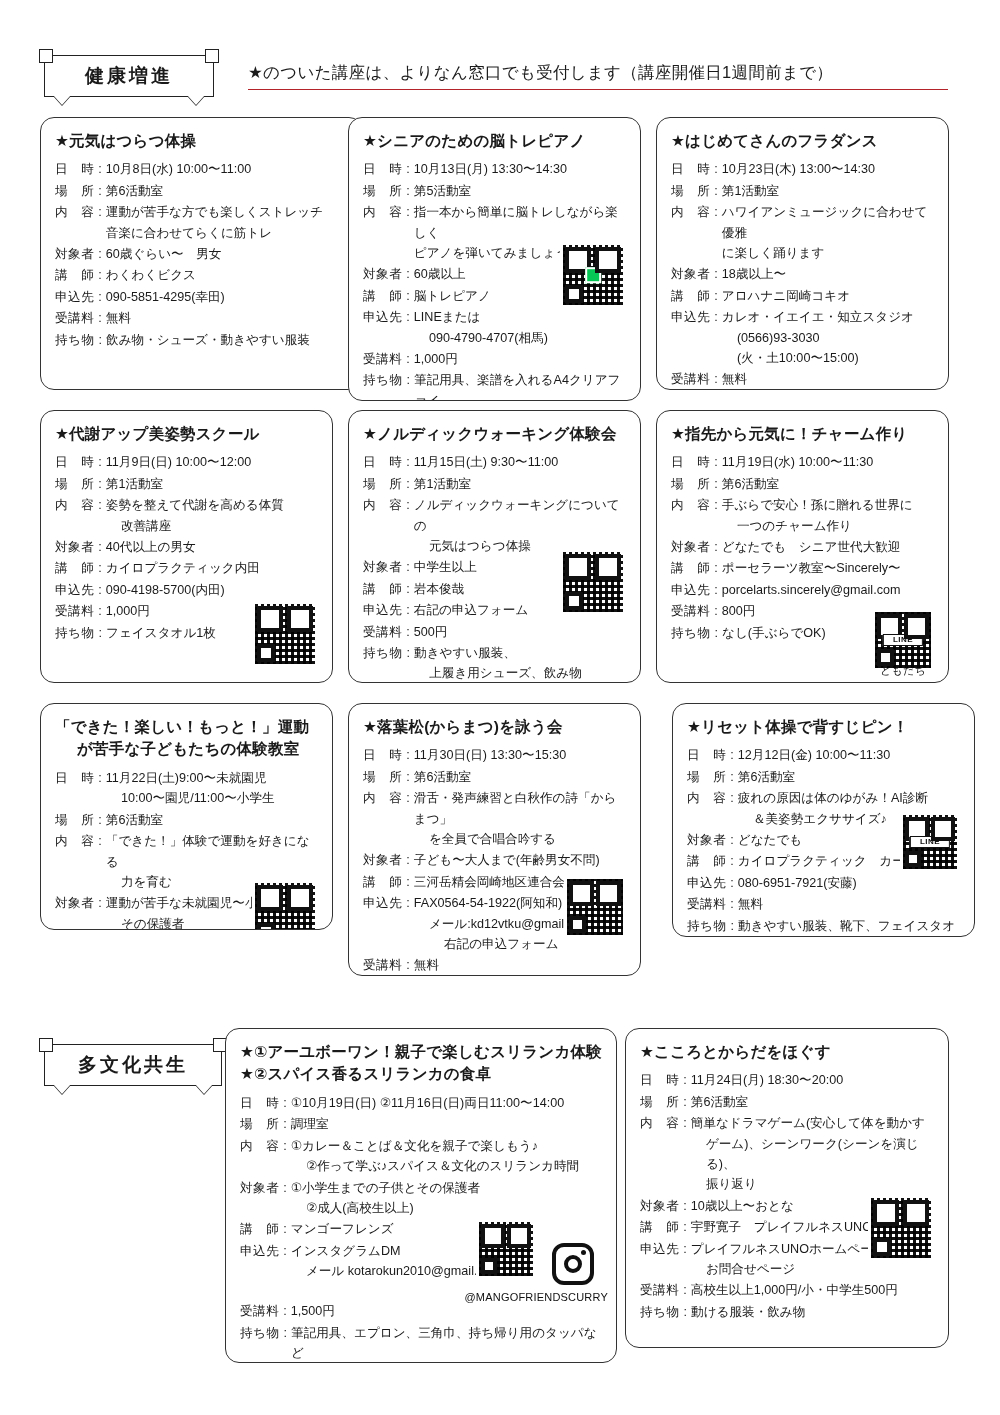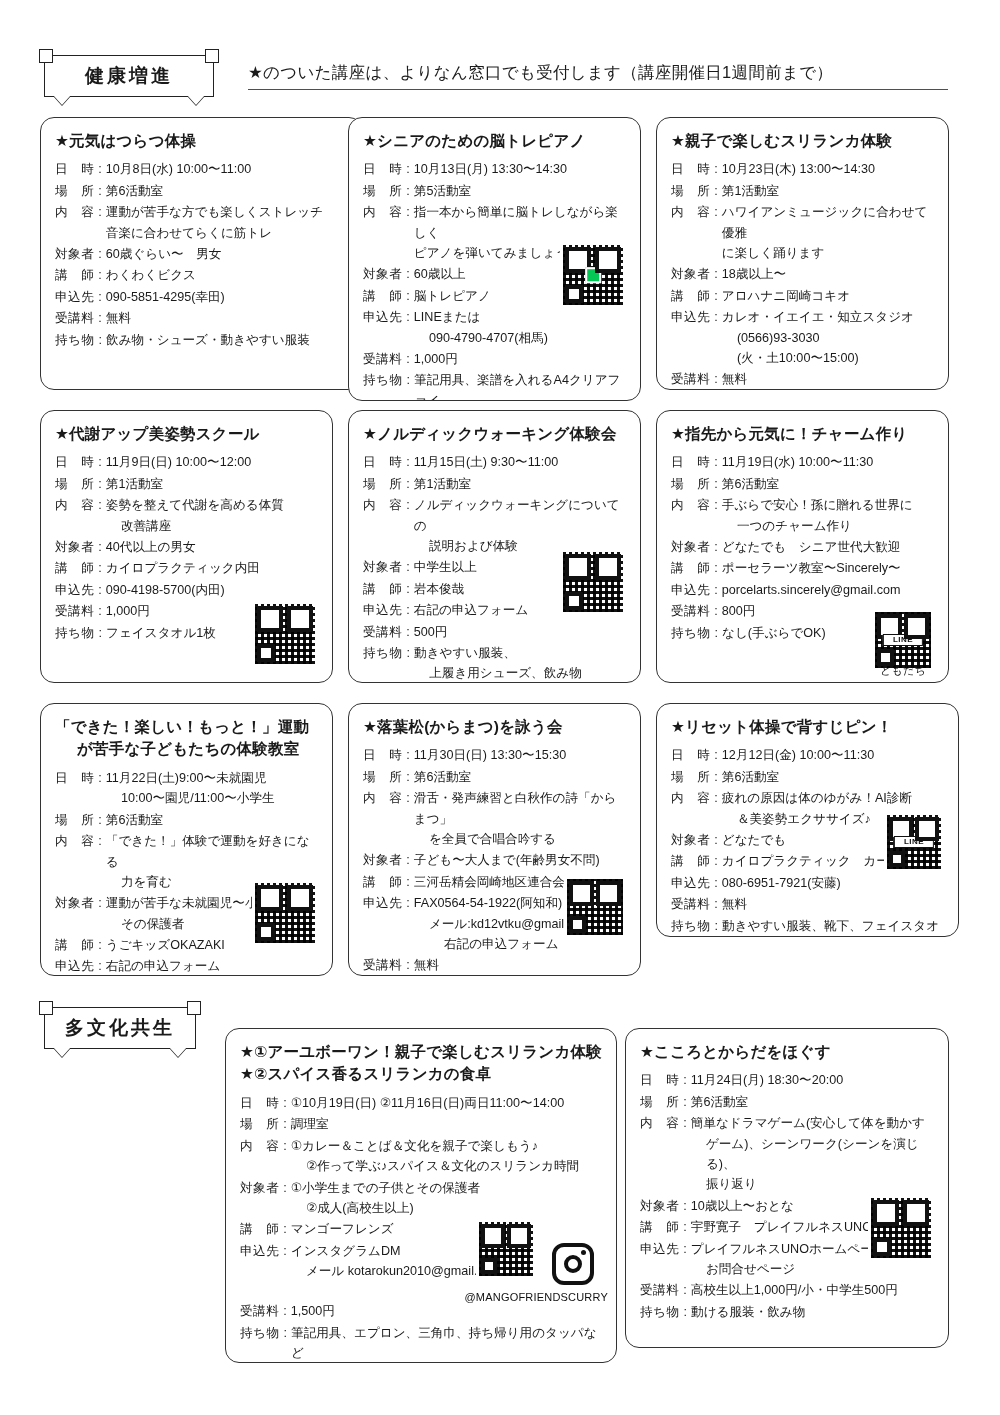--- a/index.html
+++ b/index.html
@@ -286,21 +286,21 @@
 
       </span>
     </div>
     <div class="qr" style="right:14px; top:124px; width:66px; height:66px;">
       <span class="qr-inner"></span>
         <span class="qr-green"></span>
     </div>
   </div>
 
   <div class="card" style="left:656px; top:117px; width:293px; height:273px;">
-    <div class="card-title">★親子で楽しむスリランカ体験</div>
+    <div class="card-title">★はじめてさんのフラダンス</div>
     <div class="row">
       <span class="lbl">日　時</span>
       <span style="padding:0 4px;">:</span>
       <span class="val">10月23日(木) 13:00〜14:30</span>
     </div>
     <div class="row">
       <span class="lbl">場　所</span>
       <span style="padding:0 4px;">:</span>
       <span class="val">第1活動室</span>
     </div>
@@ -401,21 +401,21 @@
     <div class="row">
       <span class="lbl">場　所</span>
       <span style="padding:0 4px;">:</span>
       <span class="val">第1活動室</span>
     </div>
     <div class="row">
       <span class="lbl">内　容</span>
       <span style="padding:0 4px;">:</span>
       <span class="val">
         <span class="ln">ノルディックウォーキングについての</span>
-        <span class="ln i1">説明および体験</span>
+        <span class="ln i1">元気はつらつ体操</span>
       </span>
     </div>
     <div class="row">
       <span class="lbl">対象者</span>
       <span style="padding:0 4px;">:</span>
       <span class="val">中学生以上</span>
     </div>
     <div class="row">
       <span class="lbl">講　師</span>
       <span style="padding:0 4px;">:</span>
@@ -493,21 +493,21 @@
       <span style="padding:0 4px;">:</span>
       <span class="val">なし(手ぶらでOK)</span>
     </div>
     <div class="qr" style="right:14px; top:198px; width:62px; height:62px;">
       <span class="qr-inner"></span>
         <span class="qr-line">LINE</span>
     </div>
     <div class="qr-caption" style="right:14px; bottom:4px; width:62px;">ともだち</div>
   </div>
 
-  <div class="card" style="left:40px; top:703px; width:293px; height:273px;">
+  <div class="card" style="left:40px; top:703px; width:293px; height:227px;">
     <div class="card-title">
       <span>「できた！楽しい！もっと！」運動</span>
       <span class="sub">が苦手な子どもたちの体験教室</span>
     </div>
     <div class="row">
       <span class="lbl">日　時</span>
       <span style="padding:0 4px;">:</span>
       <span class="val">
         <span class="ln">11月22日(土)9:00〜未就園児</span>
         <span class="ln i1">10:00〜園児/11:00〜小学生</span>
@@ -595,21 +595,21 @@
       <span class="lbl">受講料</span>
       <span style="padding:0 4px;">:</span>
       <span class="val">無料</span>
     </div>
 
     <div class="qr" style="right:14px; top:172px; width:62px; height:62px;">
       <span class="qr-inner"></span>
     </div>
   </div>
 
-  <div class="card" style="left:656px; top:703px; width:303px; height:234px;">
+  <div class="card" style="left:672px; top:703px; width:303px; height:234px;">
     <div class="card-title">★リセット体操で背すじピン！</div>
     <div class="row">
       <span class="lbl">日　時</span>
       <span style="padding:0 4px;">:</span>
       <span class="val">12月12日(金) 10:00〜11:30</span>
     </div>
     <div class="row">
       <span class="lbl">場　所</span>
       <span style="padding:0 4px;">:</span>
       <span class="val">第6活動室</span>
@@ -648,21 +648,21 @@
       <span class="lbl">持ち物</span>
       <span style="padding:0 4px;">:</span>
       <span class="val">動きやすい服装、靴下、フェイスタオル</span>
     </div>
     <div class="qr" style="right:14px; top:108px; width:60px; height:60px;">
       <span class="qr-inner"></span>
         <span class="qr-line">LINE</span>
     </div>
   </div>
 
-  <div class="banner" style="left:44px; top:1007px; width:152px;justify-content:center;">
+  <div class="banner" style="left:44px; top:1044px; width:178px;justify-content:center;">
     <span>多文化共生</span>
     <span class="banner-tail-l"></span>
     <span class="banner-tail-r"></span>
   </div>
 
   <div class="card" style="left:225px; top:1028px; width:392px; height:335px;">
     <div class="card-title">
       <span>★①アーユボーワン！親子で楽しむスリランカ体験</span>
       <span style="display:block;">★②スパイス香るスリランカの食卓</span>
     </div>

